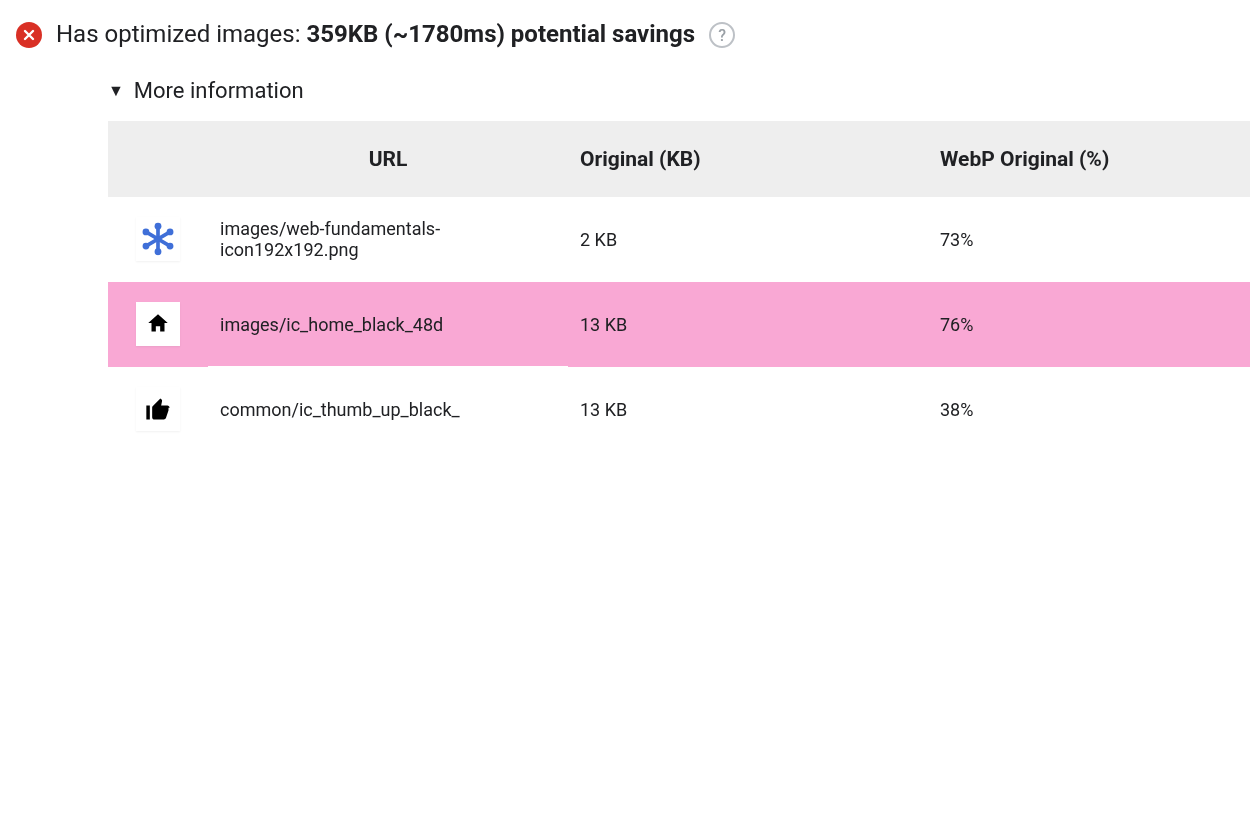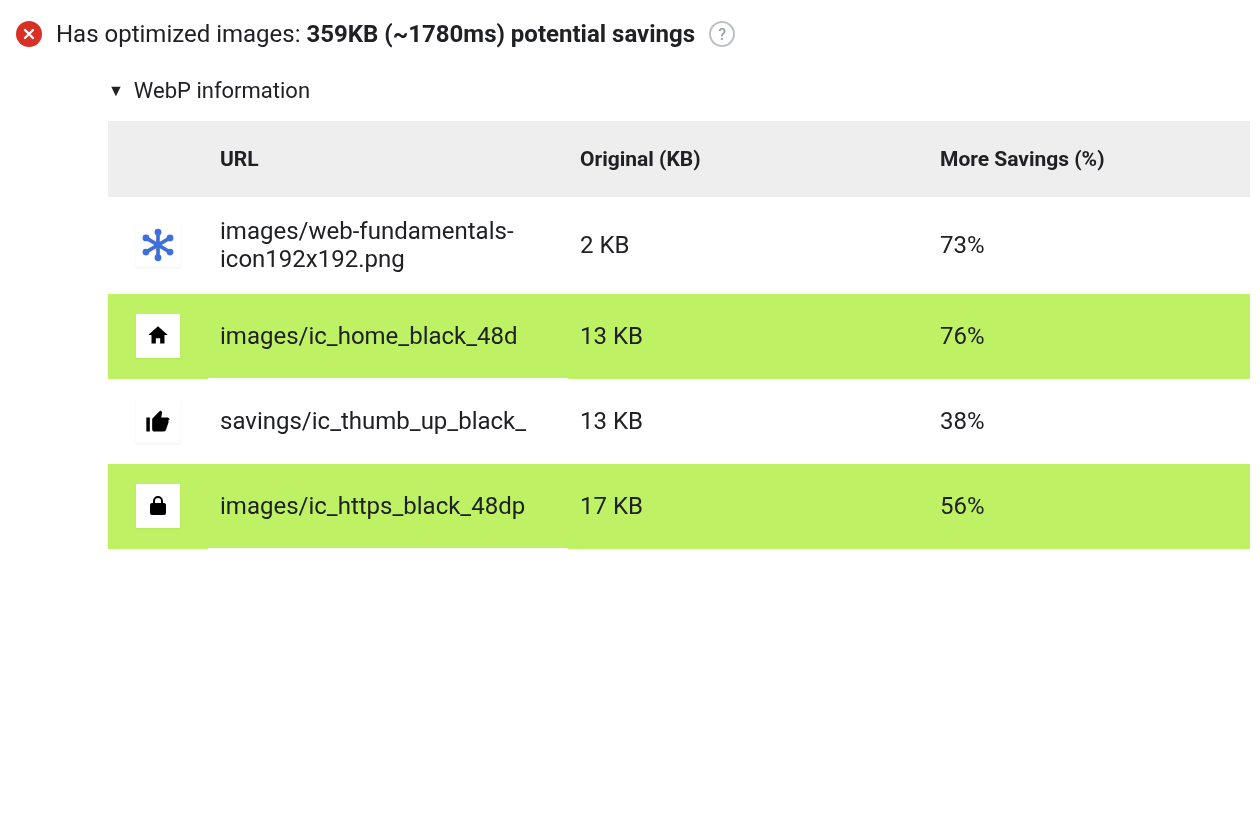--- a/index.html
+++ b/index.html
@@ -6,21 +6,21 @@
   body {
     margin: 0;
     padding: 20px 10px;
     font-family: -apple-system, BlinkMacSystemFont, "Segoe UI", Roboto, Helvetica, Arial, sans-serif;
     font-size: 20px;
     color: #202124;
     background: #fff;
   }
   .audit-header {
     display: flex;
-    align-items: center;
+    align-items: flex-end;
     gap: 14px;
     margin-left: 6px;
   }
   .status-fail {
     width: 26px;
     height: 26px;
     border-radius: 50%;
     background: #d93025;
     display: flex;
     align-items: center;
@@ -70,31 +70,31 @@
   .table thead tr {
     background: #eeeeee;
   }
   .table th {
     text-align: left;
     font-weight: 700;
     font-size: 21px;
     padding: 26px 12px;
   }
   .table th.col-thumb { width: 100px; }
-  .table th.col-url { width: 360px; }
+  .table th.col-url { width: 360px; text-align: center; }
   .table th.col-original { width: 360px; }
   .table tbody tr {
     border-bottom: 1px solid transparent;
   }
   .table tbody tr.alt {
-    background: #bef264;
+    background: #f9a8d4;
   }
   .table td {
     padding: 20px 12px;
-    font-size: 24px;
+    font-size: 18px;
     vertical-align: middle;
   }
   .thumb-cell {
     text-align: center;
     width: 100px;
   }
   .thumb-wrap {
     width: 44px;
     height: 44px;
     margin: 0 auto;
@@ -154,30 +154,30 @@
   </div>
   <div class="audit-title">
     <span>Has optimized images: </span><span class="bold">359KB (~1780ms) potential savings</span>
   </div>
   <div class="help-icon">?</div>
 </div>
 
 <div class="details-section">
   <div class="more-info">
     <span class="disclosure-triangle">▼</span>
-    <span>WebP information</span>
+    <span>More information</span>
   </div>
 
   <table class="table">
     <thead>
       <tr>
         <th class="col-thumb"></th>
         <th class="col-url">URL</th>
         <th class="col-original">Original (KB)</th>
-        <th class="col-savings">More Savings (%)</th>
+        <th class="col-savings">WebP Original (%)</th>
       </tr>
     </thead>
     <tbody id="table-body">
         <tr>
           <td class="thumb-cell">
             <div class="thumb-wrap with-border">
               <svg width="34" height="34" viewBox="0 0 24 24">
                 <g fill="none" stroke="#3f6fd8" stroke-width="2.6" stroke-linecap="round">
                   <line x1="12" y1="3" x2="12" y2="21"></line>
                   <line x1="3.5" y1="7" x2="20.5" y2="17"></line>
@@ -211,31 +211,19 @@
           <td>76%</td>
         </tr>
         <tr>
           <td class="thumb-cell">
             <div class="thumb-wrap with-border">
               <svg width="28" height="28" viewBox="0 0 24 24">
                 <path fill="#000" d="M2 21h3V9H2v12zM22 11c0-1.1-.9-2-2-2h-5.3l.8-3.8V5c0-.4-.2-.8-.4-1.1L14 3l-6.6 6.6C7.2 9.8 7 10.3 7 10.8V19c0 1.1.9 2 2 2h8c.8 0 1.5-.5 1.8-1.2l2.1-6.3c.1-.2.1-.4.1-.5v-2z"></path>
               </svg>
             </div>
           </td>
-          <td class="url-cell nowrap">savings/ic_thumb_up_black_</td>
+          <td class="url-cell nowrap">common/ic_thumb_up_black_</td>
           <td>13 KB</td>
           <td>38%</td>
-        </tr>
-        <tr class="alt">
-          <td class="thumb-cell">
-            <div class="thumb-wrap with-border">
-              <svg width="24" height="24" viewBox="0 0 24 24">
-                <path fill="#000" d="M17 9V7a5 5 0 0 0-10 0v2H6a2 2 0 0 0-2 2v8a2 2 0 0 0 2 2h12a2 2 0 0 0 2-2v-8a2 2 0 0 0-2-2h-1zm-8 0V7a3 3 0 0 1 6 0v2H9z"></path>
-              </svg>
-            </div>
-          </td>
-          <td class="url-cell nowrap">images/ic_https_black_48dp</td>
-          <td>17 KB</td>
-          <td>56%</td>
         </tr>
       </tbody>
   </table>
 </div>
 
 </body></html>

